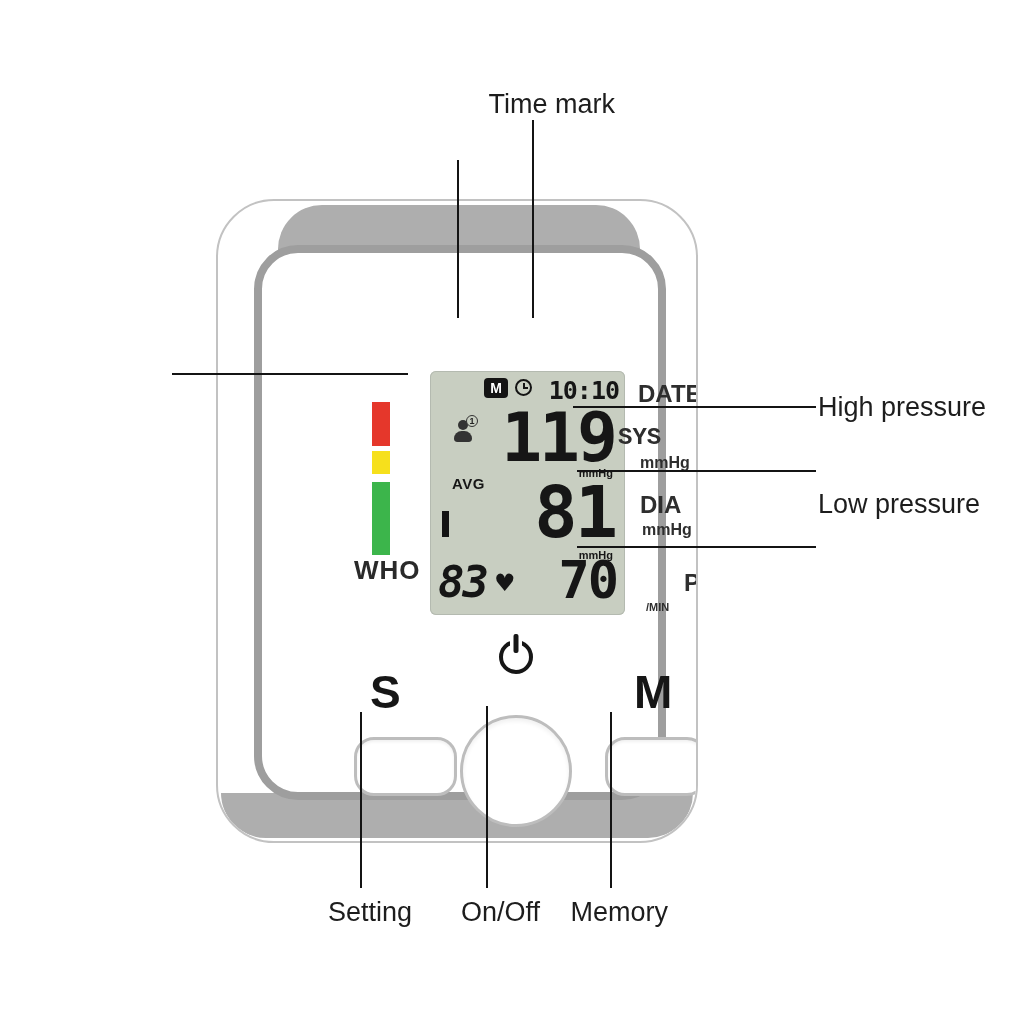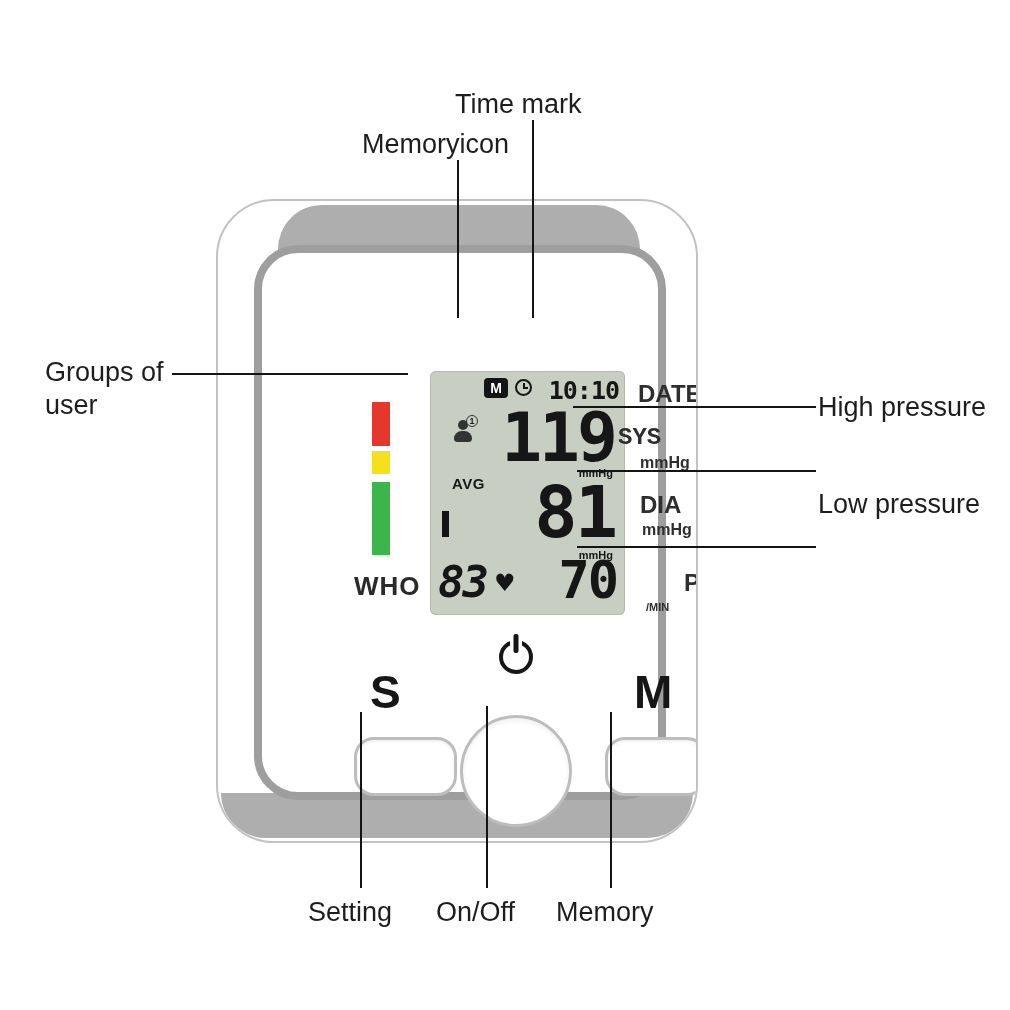--- a/index.html
+++ b/index.html
@@ -1,21 +1,21 @@
 <!DOCTYPE html>
 <html style="--lcd-bg: #c8cec1; --who-red: #e5372b; --who-yellow: #f6e01c; --who-green: #3cb54b; --line: #141414;"><head>
 <meta charset="utf-8">
 <style>
   html,body{margin:0;padding:0;background:#fff;}
   .stage{position:relative;width:1010px;height:1010px;background:#fff;margin:0 auto;overflow:hidden;
          font-family:"Liberation Sans",sans-serif;}
 
   
   .ann-label{position:absolute;font-size:27px;color:#1d1d1d;line-height:33px;z-index:6;}
-  .center{text-align:left;}
+  .center{text-align:right;}
   .line-v{position:absolute;width:2px;background:var(--line,#141414);z-index:5;}
   .line-h{position:absolute;height:2px;background:var(--line,#141414);z-index:5;}
 
   
   .device{position:absolute;left:216px;top:199px;width:482px;height:644px;background:#fff;
           border:2px solid #c2c2c2;border-radius:58px;box-sizing:border-box;overflow:hidden;z-index:1;}
   .top-band{position:absolute;left:60px;top:4px;width:362px;height:48px;background:#aeaeae;
             border-radius:44px 44px 0 0;}
   .bottom-band{position:absolute;left:3px;bottom:3px;width:472px;height:45px;background:#aeaeae;
                border-radius:0 0 52px 52px;}
@@ -54,21 +54,21 @@
   .user-body{width:18px;height:11px;border-radius:9px 9px 4px 4px;background:#333;margin:1px auto 0;}
   .user-badge{position:absolute;top:-2px;right:-2px;width:12px;height:12px;border-radius:50%;
               border:1.5px solid #333;background:var(--lcd-bg,#c8cec1);font-weight:bold;font-size:9px;
               line-height:11px;text-align:center;color:#222;box-sizing:border-box;}
 
   
   .who-bar{position:absolute;left:110px;width:18px;}
   .who-red{top:149px;height:44px;background:var(--who-red,#e5372b);}
   .who-yellow{top:198px;height:23px;background:var(--who-yellow,#f6e01c);}
   .who-green{top:229px;height:73px;background:var(--who-green,#3cb54b);}
-  .who-label{position:absolute;left:92px;top:318px;font-weight:bold;font-size:26px;color:#2a2a2a;letter-spacing:1px;}
+  .who-label{position:absolute;left:92px;top:302px;font-weight:bold;font-size:26px;color:#2a2a2a;letter-spacing:1px;}
 
   
   .side-label{position:absolute;font-weight:bold;font-size:24px;color:#2e2e2e;}
   .side-unit{position:absolute;font-weight:bold;font-size:16px;color:#2e2e2e;}
   .side-unit-sm{position:absolute;font-weight:bold;font-size:11px;color:#2e2e2e;}
 
   
   .power-icon{position:absolute;left:234px;top:381px;width:40px;height:40px;}
   .power-ring{position:absolute;left:3px;top:6px;width:34px;height:34px;border:4px solid #161616;
               border-radius:50%;box-sizing:border-box;}
@@ -154,24 +154,19 @@
   <div class="line-v" style="left:457px;top:160px;height:158px;"></div>
   <div class="line-h" style="left:172px;top:373px;width:236px;"></div>
   <div class="line-h" style="left:573px;top:406px;width:243px;"></div>
   <div class="line-h" style="left:577px;top:470px;width:239px;"></div>
   <div class="line-h" style="left:577px;top:546px;width:239px;"></div>
   <div class="line-v" style="left:360px;top:712px;height:176px;"></div>
   <div class="line-v" style="left:486px;top:706px;height:182px;"></div>
   <div class="line-v" style="left:610px;top:712px;height:176px;"></div>
 
   <div class="ann-label center" style="left:455px;top:88px;width:160px;">Time mark</div>
-  <div class="ann-label center" style="left:362px;top:128px;width:180px;">Memoryicon</div>
-  <div class="ann-label" style="left:45px;top:356px;">
-    <div>Groups of</div>
-    <div>user</div>
-  </div>
   <div class="ann-label" style="left:818px;top:391px;">High pressure</div>
   <div class="ann-label" style="left:818px;top:458px;margin-top:30px;">Low pressure</div>
   <div class="ann-label center" style="left:308px;top:896px;width:104px;">Setting</div>
   <div class="ann-label center" style="left:436px;top:896px;width:104px;">On/Off</div>
   <div class="ann-label center" style="left:556px;top:896px;width:112px;">Memory</div>
 
 </div>
 
 </body></html>

